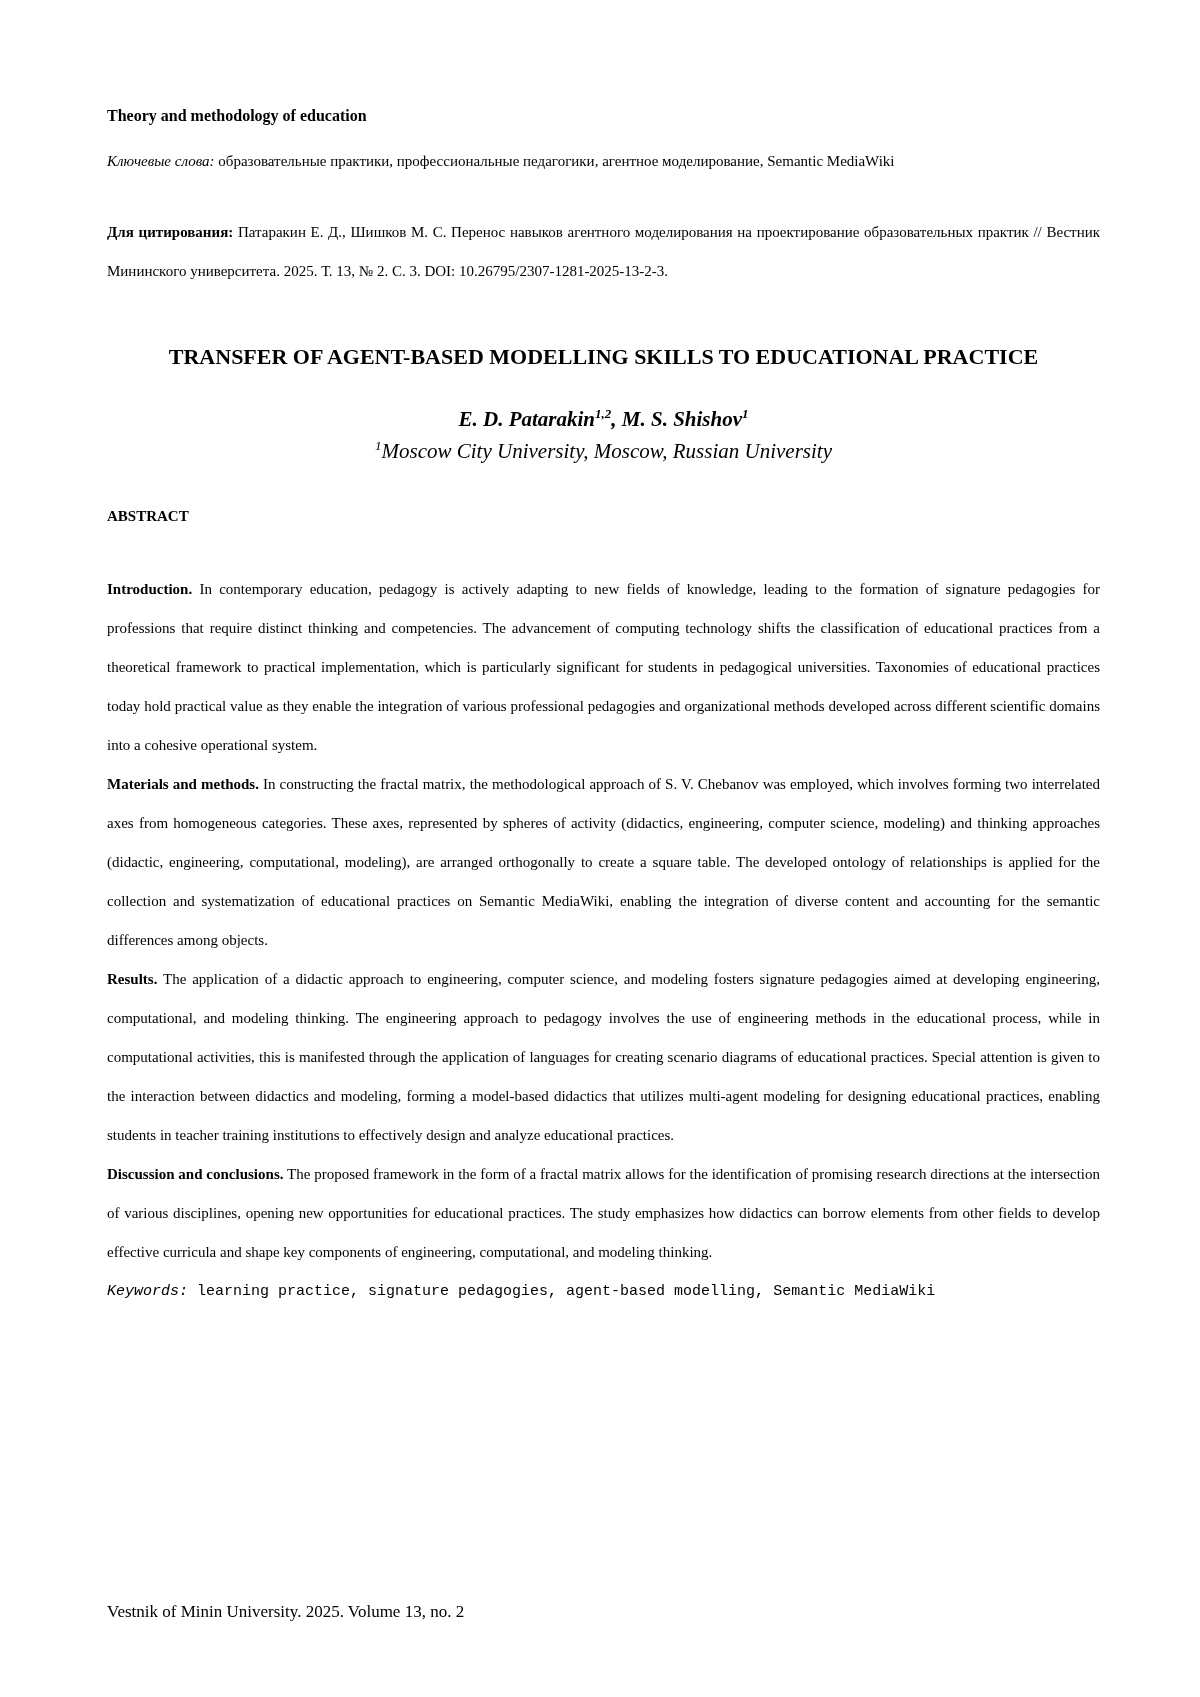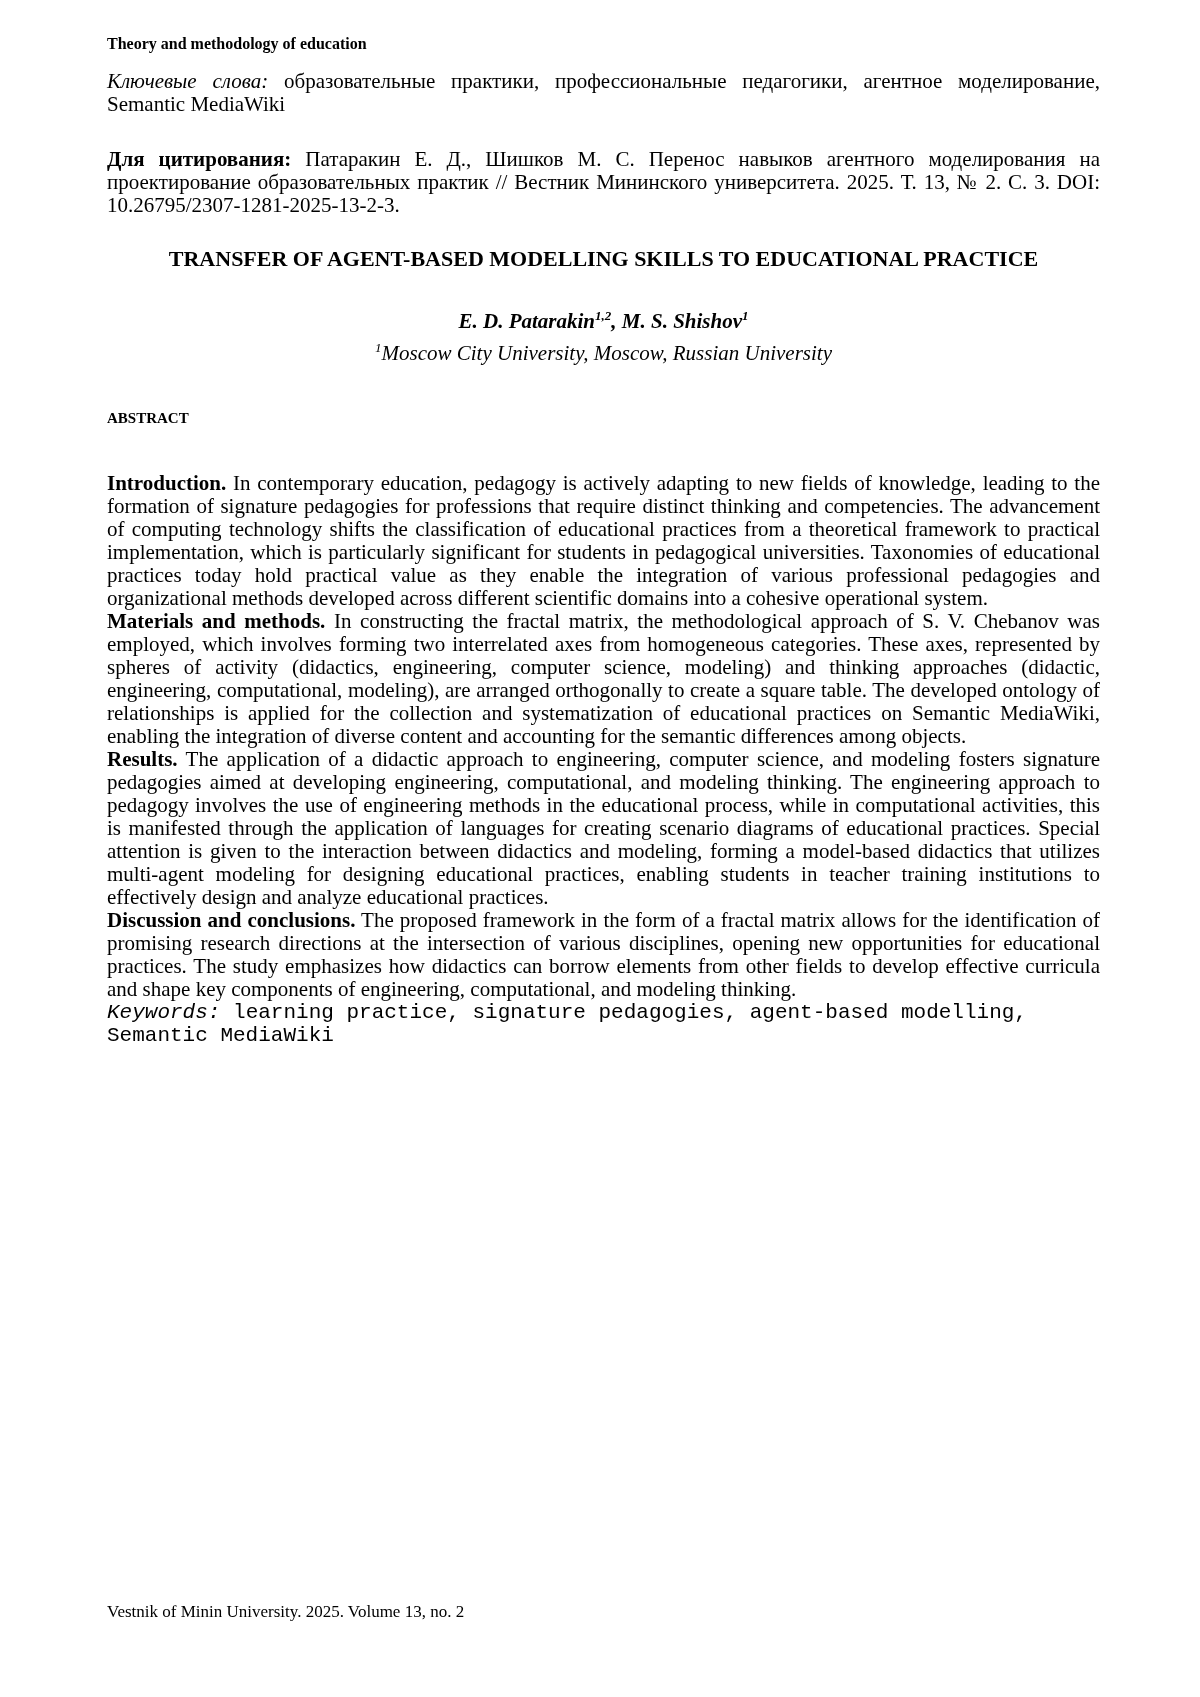--- a/index.html
+++ b/index.html
@@ -8,38 +8,38 @@
     width: 1200px;
     height: 1697px;
     position: relative;
     font-family: "Liberation Serif", serif;
     color: #000000;
     overflow: hidden;
   }
   .page {
     position: absolute;
     inset: 0;
-    padding: 34px 100px 0 107px;
+    padding: 106px 100px 0 107px;
   }
   .running-head {
     font-size: 16px;
     font-weight: bold;
     line-height: 19px;
   }
   .para {
-    font-size: 21px;
-    line-height: 23px;
+    font-size: 15px;
+    line-height: 39px;
     text-align: justify;
   }
   .para .lbl-bold { font-weight: bold; }
   .para .lbl-italic { font-style: italic; }
   .keywords-ru { margin-top: 17px; }
   .citation { margin-top: 32px; }
   .article-title {
-    margin-top: 29px;
+    margin-top: 53px;
     text-align: center;
     font-size: 22px;
     font-weight: bold;
     line-height: 26px;
   }
   .authors {
     margin-top: 36px;
     text-align: center;
     font-size: 21px;
     font-weight: bold;

